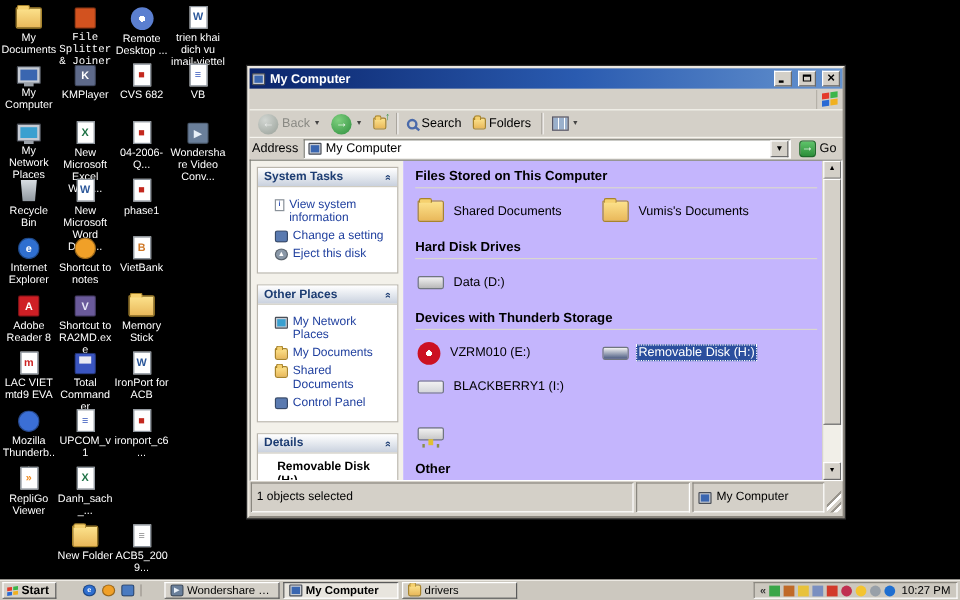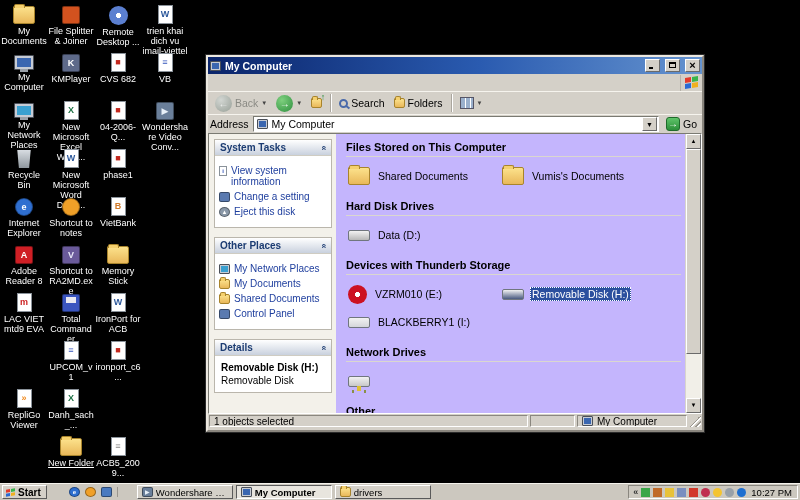--- a/index.html
+++ b/index.html
@@ -93,21 +93,21 @@
   .go-btn{display:flex;align-items:center;gap:3px;padding:0 3px;height:16px}
   .go-ic{width:14px;height:14px;background:linear-gradient(#5fc46a,#2c8f3a);border:1px solid #1e6a2a;
     border-radius:3px;color:#fff;text-align:center;font-size:10px;line-height:12px;font-weight:bold}
 
   .content{flex:1;display:flex;background:#fff;border:1px solid;border-color:#7a7a72 #fff #fff #7a7a72;overflow:hidden;min-height:0}
   .sidebar{width:127px;flex:none;background:#f3f1ea;padding:5px 4px 0 5px;overflow:hidden}
   .pane{background:#fff;border:1px solid #bab6ac;margin-bottom:9px;font-size:10px}
   .pane-h{height:16px;display:flex;align-items:center;padding:0 5px;font-weight:bold;color:#1c3c72;
     background:linear-gradient(#ffffff,#c9d1de);border-bottom:1px solid #cfccc2}
   .chev{margin-left:auto;transform:rotate(90deg);font-size:9px;color:#1c3c72;font-weight:bold}
-  .pane-b{padding:5px 3px 6px 4px}
+  .pane-b{padding:5px 3px 6px 14px}
   .plink{display:flex;align-items:flex-start;gap:4px;margin:4px 0;color:#1f3f9e}
   .plink .ic{margin-top:1px}
   .plabel{line-height:1.1}
   .det-name{font-weight:bold;color:#000;margin:1px 0 2px 2px}
   .det-desc{color:#000;margin-left:2px}
 
   .main{flex:1;padding:3px 4px 0 10px;overflow:hidden;font-size:10.5px;background:#c4b5fd;min-width:0}
   .ghead{font-weight:bold;font-size:11px;color:#000;padding:2px 0 3px;border-bottom:1px solid #dad7cf;margin-top:2px}
   .gitems{display:grid;grid-template-columns:150px 1fr;column-gap:4px;row-gap:4px;padding:7px 0 8px 2px}
   .citem{display:flex;align-items:center;gap:6px;min-height:24px}
@@ -116,21 +116,21 @@
   .clabel{padding:1px 2px;line-height:1.15}
   .wide .clabel{max-width:168px}
   .clabel.sel{background:var(--sel,#2b4f9e);color:#fff;outline:1px dotted #fff;outline-offset:-1px}
 
   .scrollbar{width:16px;flex:none;background:#f1efe8;border-left:1px solid #d8d4cc;display:flex;flex-direction:column}
   .sb-btn{height:15px;flex:none;background:#d4d0c8;border:1px solid;border-color:#fff #6a6a6a #6a6a6a #fff;
     font-size:6px;text-align:center;line-height:13px;color:#000}
   .sb-thumb{height:205px;flex:none;background:#d4d0c8;border:1px solid;border-color:#fff #6a6a6a #6a6a6a #fff}
   .sb-track{flex:1}
 
-  .statusbar{height:16px;flex:none;background:var(--chrome);display:flex;gap:2px;padding:1px 1px 3px 1px;font-size:10px}
+  .statusbar{height:29px;flex:none;background:var(--chrome);display:flex;gap:2px;padding:1px 1px 3px 1px;font-size:10px}
   .sp{border:1px solid;border-color:#8a877f #fff #fff #8a877f;display:flex;align-items:center;padding:0 4px;gap:4px;overflow:hidden;white-space:nowrap}
   .sp-left{flex:1}
   .sp-mid{width:45px}
   .sp-right{width:110px}
   .grip{width:12px;background:linear-gradient(135deg,transparent 0 50%,#9a968e 50% 58%,#fff 58% 66%,transparent 66% 74%,#9a968e 74% 82%,#fff 82% 90%,transparent 90%)}
 
   
   .taskbar{position:absolute;left:0;right:0;bottom:0;height:17px;background:#ccc8bf;border-top:1px solid #f4f2ec;
     display:flex;align-items:center;gap:17px;padding:0 2px;font-size:10px}
   .start{display:flex;align-items:center;gap:3px;height:14px;padding:0 5px 0 3px;background:#d4d0c8;
@@ -153,21 +153,21 @@
 </style>
 </head>
 <body>
 
 <div id="stage">
   <div id="desktop-icons">
       <div class="dicon" style="left: 1px; top: 6px;">
         <span class="ic big s-folder"></span>
         <div class="dlabel">My Documents</div>
       </div>
-      <div class="dicon" style="left: 48px; top: 6px;">
+      <div class="dicon" style="left: 48px; top: 6px; font-family: Liberation Mono, monospace;">
         <span class="ic big s-square" style="--bg: #d2521f;"></span>
         <div class="dlabel">File Splitter &amp; Joiner</div>
       </div>
       <div class="dicon" style="left: 95px; top: 6px;">
         <span class="ic big s-disc" style="--bg: #5b7fd0;"></span>
         <div class="dlabel">Remote Desktop ...</div>
       </div>
       <div class="dicon" style="left: 142px; top: 6px;">
         <span class="ic big s-page">
           <i class="glyph" style="color: rgb(43, 87, 154);">W</i>
@@ -275,20 +275,24 @@
       <div class="dicon" style="left: 48px; top: 294px;">
         <span class="ic big s-square x-stripe" style="--bg: #3a55c0;"></span>
         <div class="dlabel">Total Commander</div>
       </div>
       <div class="dicon" style="left: 95px; top: 294px;">
         <span class="ic big s-page">
           <i class="glyph" style="color: rgb(43, 87, 154);">W</i>
         </span>
         <div class="dlabel">IronPort for ACB</div>
       </div>
+      <div class="dicon" style="left: 1px; top: 342px;">
+        <span class="ic big s-round" style="--bg: #3b6fd6;"></span>
+        <div class="dlabel">Mozilla Thunderb...</div>
+      </div>
       <div class="dicon" style="left: 48px; top: 342px;">
         <span class="ic big s-page">
           <i class="glyph" style="color: rgb(51, 85, 187);">≡</i>
         </span>
         <div class="dlabel">UPCOM_v1</div>
       </div>
       <div class="dicon" style="left: 95px; top: 342px;">
         <span class="ic big s-page">
           <i class="glyph" style="color: rgb(195, 40, 30);">■</i>
         </span>
@@ -299,21 +303,21 @@
           <i class="glyph" style="color: rgb(240, 138, 30);">»</i>
         </span>
         <div class="dlabel">RepliGo Viewer</div>
       </div>
       <div class="dicon" style="left: 48px; top: 390px;">
         <span class="ic big s-page">
           <i class="glyph" style="color: rgb(30, 113, 69);">X</i>
         </span>
         <div class="dlabel">Danh_sach_...</div>
       </div>
-      <div class="dicon" style="left: 48px; top: 438px; text-decoration: underline;">
+      <div class="dicon" style="left: 48px; top: 438px;">
         <span class="ic big s-folder"></span>
         <div class="dlabel">New Folder</div>
       </div>
       <div class="dicon" style="left: 95px; top: 438px;">
         <span class="ic big s-page">
           <i class="glyph" style="color: rgb(136, 136, 136);">≡</i>
         </span>
         <div class="dlabel">ACB5_2009...</div>
       </div>
     </div>
@@ -470,21 +474,20 @@
             </div>
             <div class="citem">
               <span class="ic big s-drive" style="--bg: #4a5a80;"></span>
               <span class="clabel sel">Removable Disk (H:)</span>
             </div>
             <div class="citem">
               <span class="ic big s-drive" style="--bg: #d4d6da;"></span>
               <span class="clabel">BLACKBERRY1 (I:)</span>
             </div>
           </div>
-          <div class="ghead">Network Drives</div>
           <div class="gitems">
             <div class="citem wide">
               <span class="ic big s-drive x-cable" style="--bg: #c8c8c8;"></span>
             </div>
           </div>
           <div class="ghead">Other</div>
         </div>
       <div class="scrollbar">
         <span class="sb-btn">▲</span>
         <span class="sb-thumb"></span>

